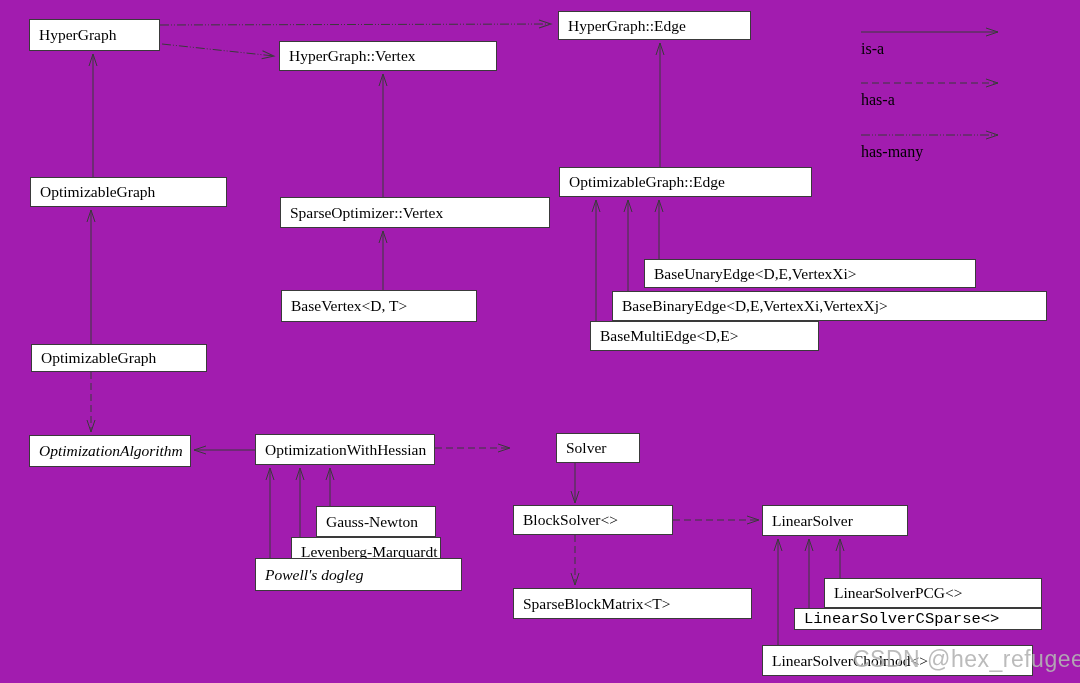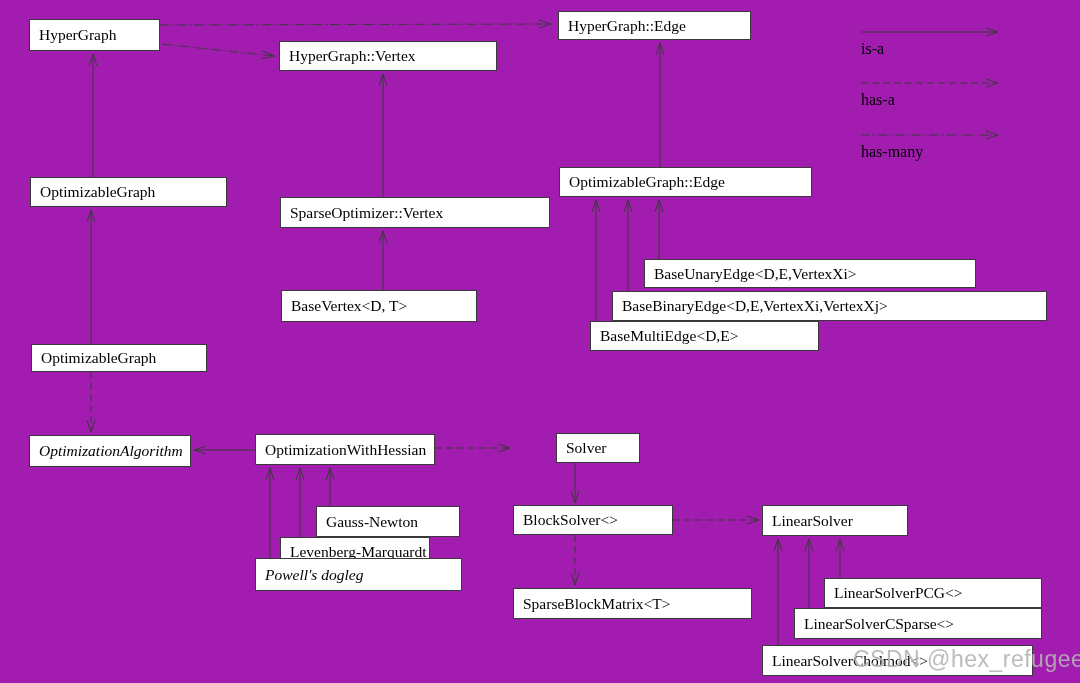--- a/index.html
+++ b/index.html
@@ -73,29 +73,29 @@
   <div class="node" style="left:30px;top:177px;width:197px;height:30px;">OptimizableGraph</div>
   <div class="node" style="left:280px;top:197px;width:270px;height:31px;">SparseOptimizer::Vertex</div>
   <div class="node" style="left:559px;top:167px;width:253px;height:30px;">OptimizableGraph::Edge</div>
   <div class="node" style="left:281px;top:290px;width:196px;height:32px;">BaseVertex&lt;D, T&gt;</div>
   <div class="node" style="left:644px;top:259px;width:332px;height:29px;">BaseUnaryEdge&lt;D,E,VertexXi&gt;</div>
   <div class="node" style="left:612px;top:291px;width:435px;height:30px;">BaseBinaryEdge&lt;D,E,VertexXi,VertexXj&gt;</div>
   <div class="node" style="left:581px;top:321px;width:229px;height:30px;margin-left:9px;">BaseMultiEdge&lt;D,E&gt;</div>
   <div class="node" style="left:31px;top:344px;width:176px;height:28px;">OptimizableGraph</div>
   <div class="node" style="left:29px;top:435px;width:162px;height:32px;font-style:italic;">OptimizationAlgorithm</div>
   <div class="node" style="left:255px;top:434px;width:180px;height:31px;">OptimizationWithHessian</div>
-  <div class="node" style="left:316px;top:506px;width:144px;height:31px;">Gauss-Newton</div>
-  <div class="node" style="left:280px;top:537px;width:150px;height:30px;">Levenberg-Marquardt</div>
+  <div class="node" style="left:316px;top:506px;width:120px;height:31px;">Gauss-Newton</div>
+  <div class="node" style="left:291px;top:537px;width:150px;height:30px;">Levenberg-Marquardt</div>
   <div class="node" style="left:255px;top:558px;width:207px;height:33px;font-style:italic;">Powell's dogleg</div>
   <div class="node" style="left:513px;top:433px;width:84px;height:30px;margin-left:43px;">Solver</div>
   <div class="node" style="left:513px;top:505px;width:160px;height:30px;">BlockSolver&lt;&gt;</div>
   <div class="node" style="left:762px;top:505px;width:146px;height:31px;">LinearSolver</div>
   <div class="node" style="left:513px;top:588px;width:239px;height:31px;">SparseBlockMatrix&lt;T&gt;</div>
   <div class="node" style="left:824px;top:578px;width:218px;height:30px;">LinearSolverPCG&lt;&gt;</div>
-  <div class="node" style="left:794px;top:608px;width:248px;height:31px;">LinearSolverCSparse&lt;&gt;</div>
+  <div class="node" style="left:794px;top:608px;width:248px;height:22px;font-family:Liberation Mono, monospace;">LinearSolverCSparse&lt;&gt;</div>
   <div class="node" style="left:762px;top:645px;width:271px;height:31px;">LinearSolverCholmod&lt;&gt;</div>
 
   <div class="legend-label" style="left:861px;top:40px;">is-a</div>
   <div class="legend-label" style="left:861px;top:91px;">has-a</div>
   <div class="legend-label" style="left:861px;top:143px;">has-many</div>
 
   <div class="watermark">CSDN @hex_refugeeeee</div>
 
 </div>
 

